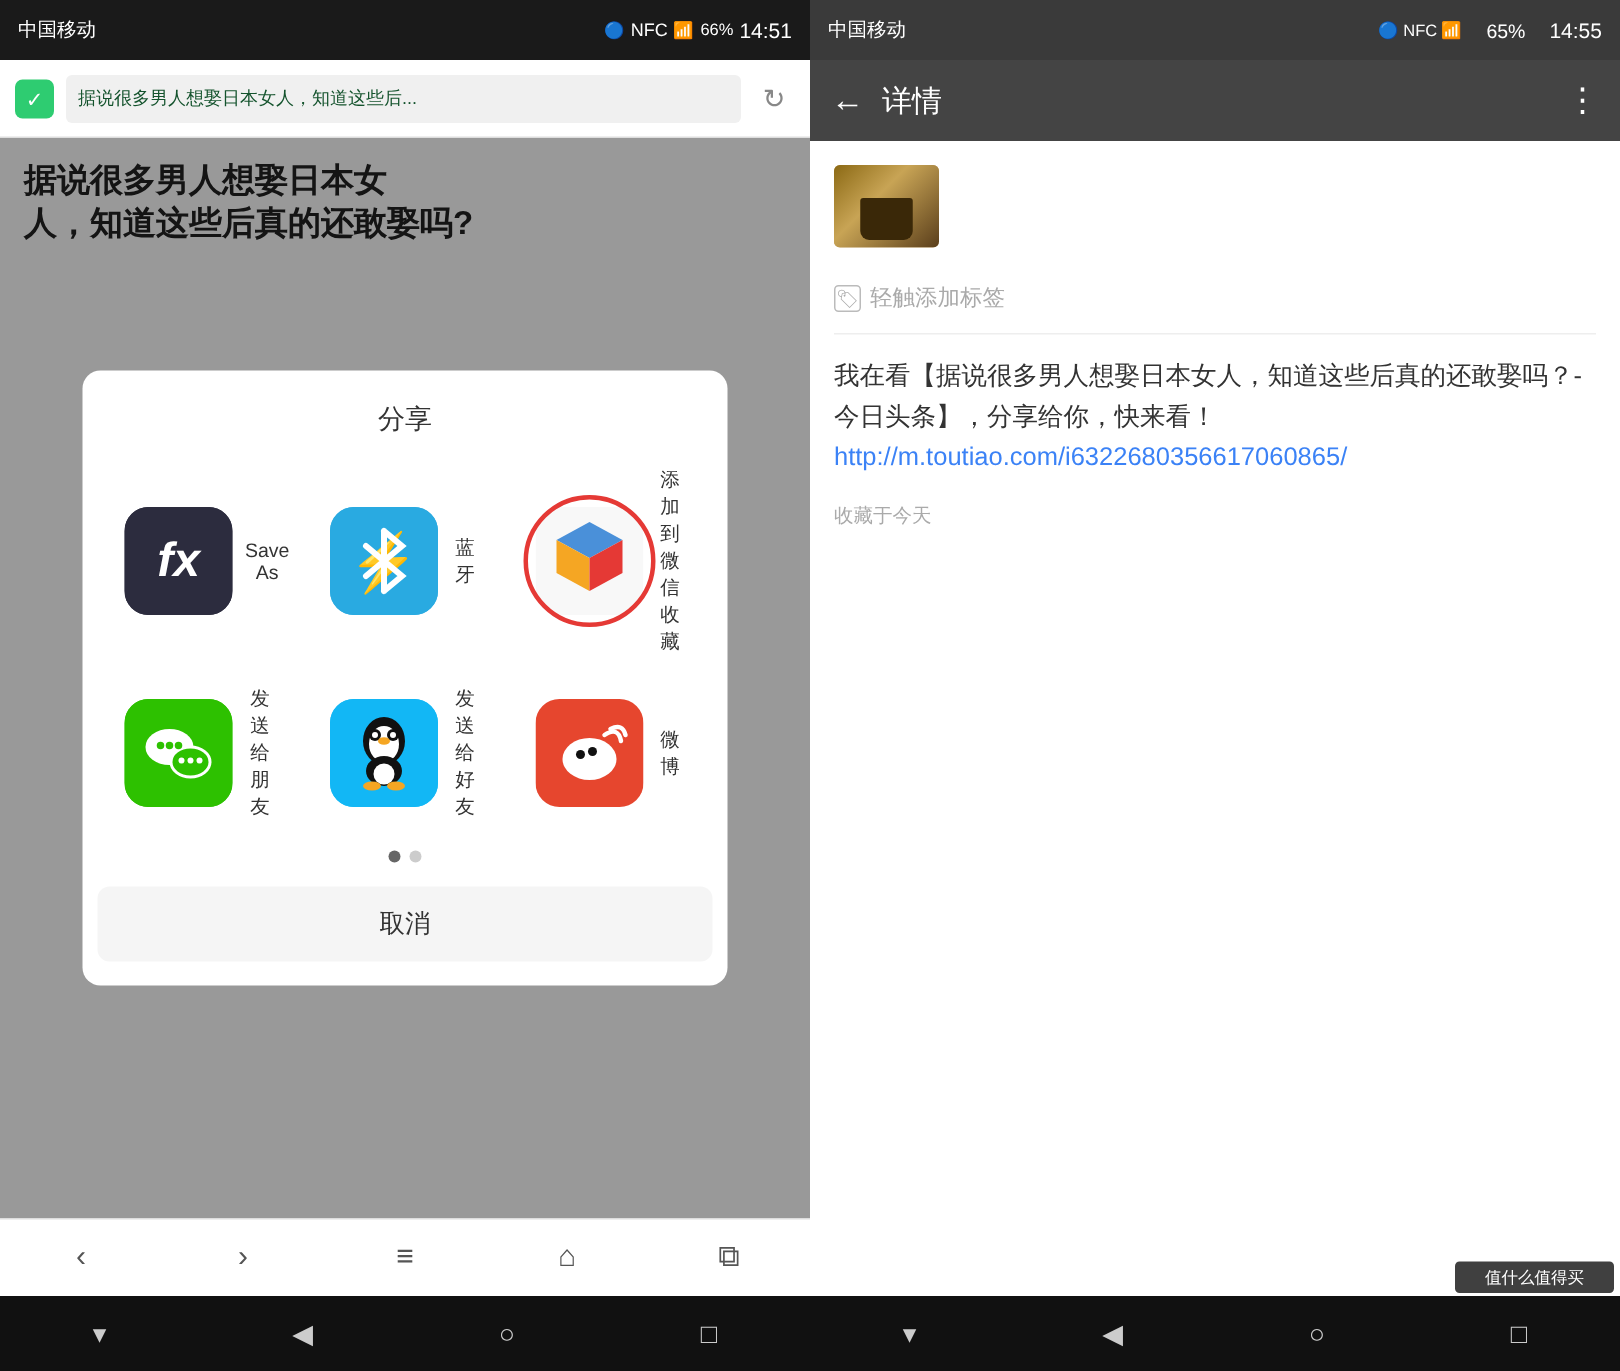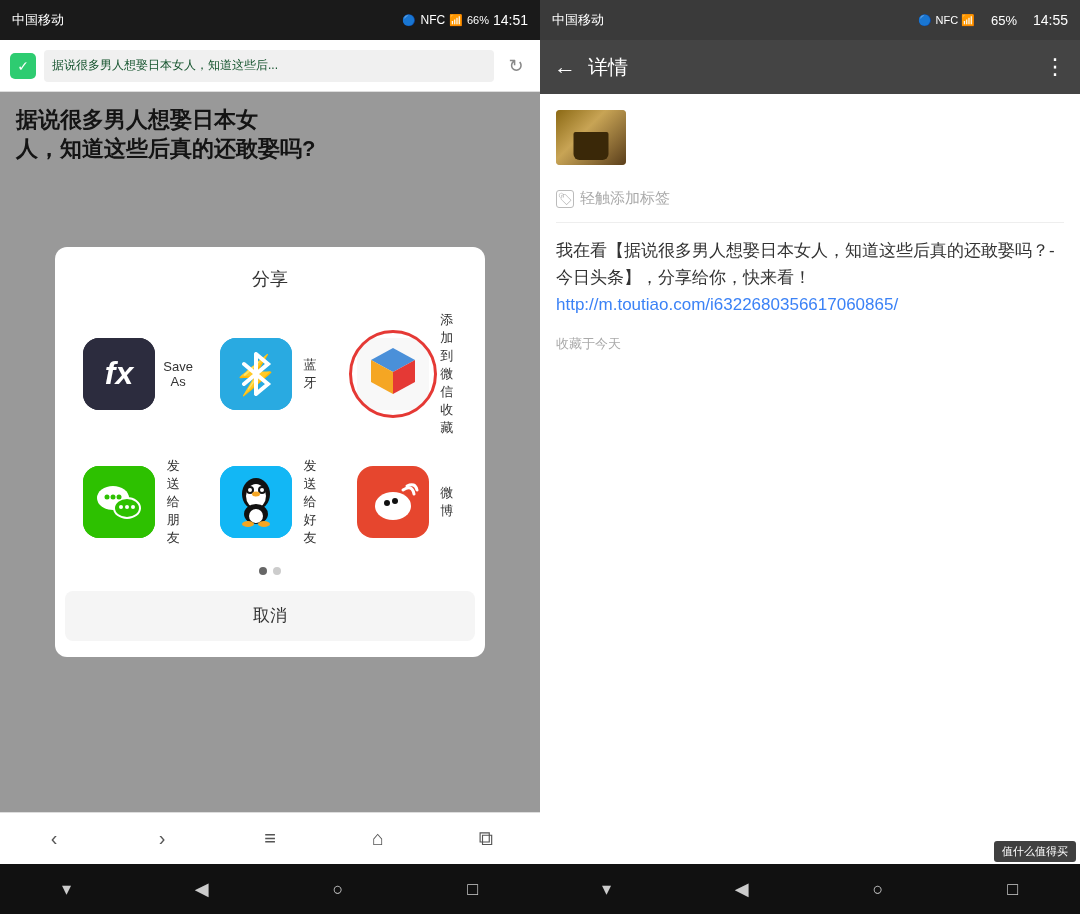--- a/index.html
+++ b/index.html
@@ -403,21 +403,21 @@
     }
 
     
     .watermark {
       position: absolute;
       bottom: 52px;
       right: 4px;
       background: rgba(0,0,0,0.75);
       color: #fff;
       font-size: 11px;
-      padding: 3px 8px;
+      padding: 3px 20px;
       border-radius: 3px;
     }
 
     
     .zh { font-family: 'SimHei', 'STHeiti', 'Microsoft YaHei', sans-serif; }
   </style>
 </head>
 <body>
 
 <div class="phone-left">

